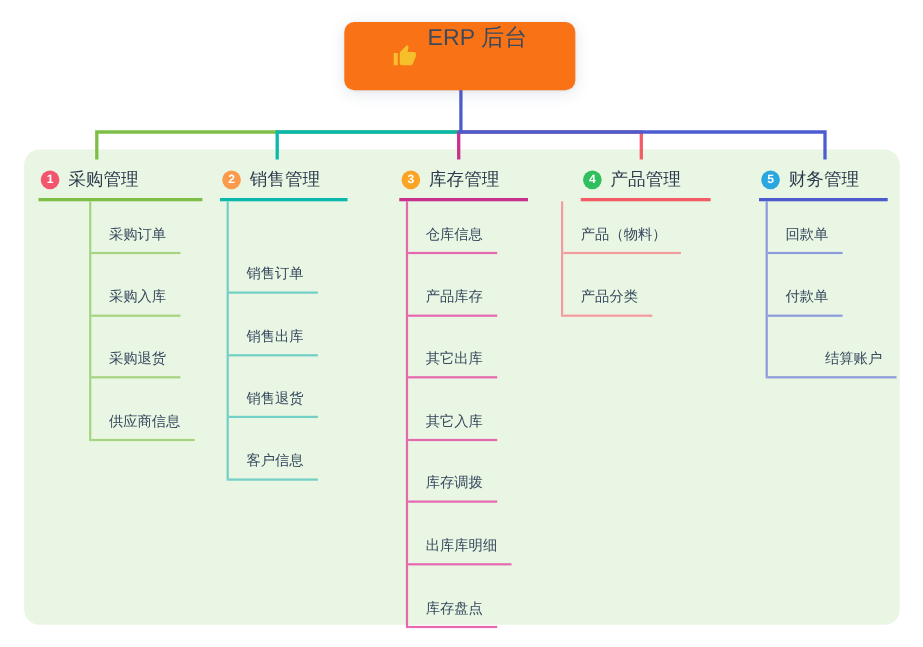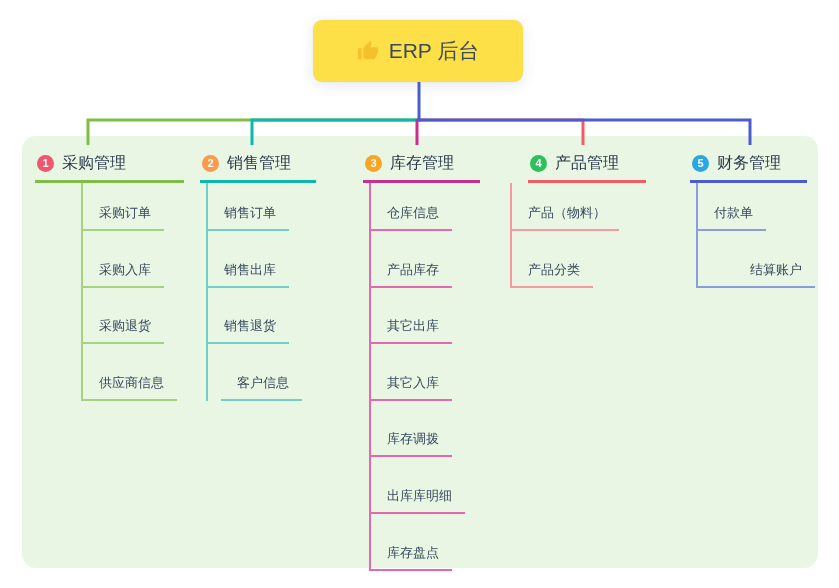--- a/index.html
+++ b/index.html
@@ -8,23 +8,23 @@
     background:#ffffff;
     font-family:"Liberation Sans","DejaVu Sans",sans-serif;
   }
   .panel{
     position:absolute;left:22px;top:136px;width:796px;height:432px;
     border-radius:14px;
   }
   #connectors{position:absolute;left:0;top:0;pointer-events:none}
   .root-card{
     position:absolute;left:313px;top:20px;width:210px;height:62px;
-    background:#fde047;border-radius:9px;
+    background:#f97316;border-radius:9px;
     box-shadow:0 3px 14px rgba(70,90,130,.14),0 0 2px rgba(0,0,0,.06);
-    display:flex;align-items:center;justify-content:center;gap:10px;
+    display:flex;justify-content:center;gap:10px;
     font-size:21px;font-weight:500;color:#3d4a5c;
   }
   .root-icon{display:flex;align-items:center}
   .branch-header{
     position:absolute;top:146px;height:34px;box-sizing:content-box;
     display:flex;align-items:center;gap:8px;padding-left:2px;
     border-bottom:3px solid;
     font-size:16px;font-weight:500;color:#2c3a4d;white-space:nowrap;
   }
   .badge{
@@ -89,33 +89,33 @@
   </div>
 </div>
   </div>
 
   <div class="branch">
     <div class="branch-header" style="left: 200px; width: 114px; border-bottom-color: rgb(12, 184, 174);">
       <span class="badge" style="background: rgb(251, 154, 77);">2</span>
       <span class="branch-label">销售管理</span>
     </div>
     <div class="children" style="left: 206px; border-left-color: rgb(114, 207, 198);">
-  <div class="child-row" style="border-bottom-color: rgb(114, 207, 198);">
+  <div class="child-row" style="border-bottom-color: rgb(114, 207, 198); margin-top: 36px;">
     <span class="child-label">销售订单</span>
   </div>
 
   <div class="child-row" style="border-bottom-color: rgb(114, 207, 198);">
     <span class="child-label">销售出库</span>
   </div>
 
   <div class="child-row" style="border-bottom-color: rgb(114, 207, 198);">
     <span class="child-label">销售退货</span>
   </div>
 
-  <div class="child-row" style="border-bottom-color: rgb(114, 207, 198); margin-left: 13px;">
+  <div class="child-row" style="border-bottom-color: rgb(114, 207, 198);">
     <span class="child-label">客户信息</span>
   </div>
 </div>
   </div>
 
   <div class="branch">
     <div class="branch-header" style="left: 363px; width: 115px; border-bottom-color: rgb(201, 48, 142);">
       <span class="badge" style="background: rgb(249, 164, 35);">3</span>
       <span class="branch-label">库存管理</span>
     </div>
@@ -166,20 +166,23 @@
 
 </div>
   </div>
 
   <div class="branch">
     <div class="branch-header" style="left: 690px; width: 115px; border-bottom-color: rgb(76, 92, 207);">
       <span class="badge" style="background: rgb(43, 167, 224);">5</span>
       <span class="branch-label">财务管理</span>
     </div>
     <div class="children" style="left: 696px; border-left-color: rgb(139, 155, 220);">
+  <div class="child-row" style="border-bottom-color: rgb(139, 155, 220);">
+    <span class="child-label">回款单</span>
+  </div>
 
   <div class="child-row" style="border-bottom-color: rgb(139, 155, 220);">
     <span class="child-label">付款单</span>
   </div>
 
   <div class="child-row" style="border-bottom-color: rgb(139, 155, 220); padding-left: 36px;">
     <span class="child-label">结算账户</span>
   </div>
 </div>
   </div>

